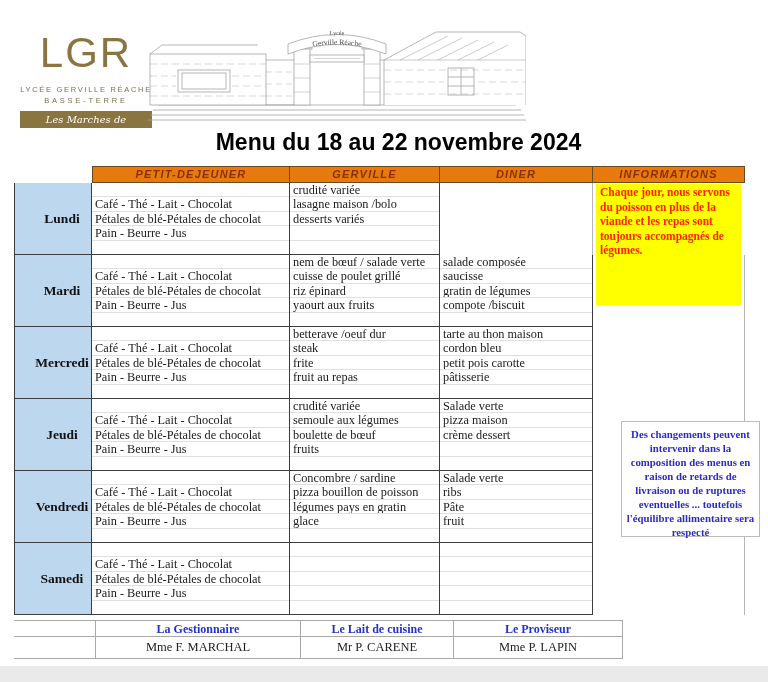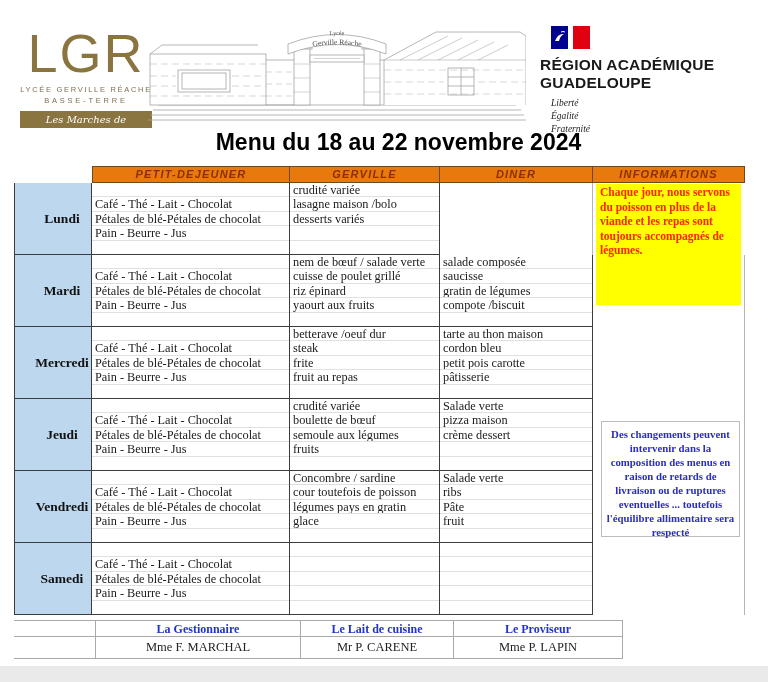--- a/index.html
+++ b/index.html
@@ -2,21 +2,21 @@
 <html style="--header-bg: #E8790D; --header-text: #8a2f00; --day-bg: #BDD7EE; --yellow-bg: #FFFF00; --red-text: #FF2400; --blue-text: #2B2BC8; --gold: #8a7440; --flag-blue: #000091; --flag-red: #E1000F;"><head>
 <meta charset="utf-8">
 <style>
   * { box-sizing: border-box; margin: 0; padding: 0; }
   body { margin: 0; background: #fff; }
   .page { position: relative; width: 768px; height: 682px; background: #fff; overflow: hidden;
           font-family: "Liberation Serif", serif; }
 
   
   .lgr { position: absolute; left: 20px; top: 24px; width: 132px; text-align: center; }
-  .lgr-acronym { font-family: "Liberation Sans", sans-serif; font-size: 54px; line-height: 58px;
+  .lgr-acronym { font-family: "Liberation Sans", sans-serif; font-size: 42px; line-height: 58px;
                  letter-spacing: 2px; color: var(--gold, #8a7440); font-weight: 400; }
   .lgr-name { font-family: "Liberation Sans", sans-serif; font-size: 7.5px; letter-spacing: 1.7px;
               color: #7d6e50; margin-top: 3px; white-space: nowrap; }
   .lgr-city { font-family: "Liberation Sans", sans-serif; font-size: 7.5px; letter-spacing: 2.8px;
               color: #7d6e50; margin-top: 2px; }
   .lgr-banner { margin-top: 6px; background: var(--gold, #8a7440); color: #fff; height: 17px;
                 line-height: 17px; font-style: italic; font-size: 10px; font-family: "DejaVu Serif", serif; }
 
   .building { position: absolute; left: 148px; top: 14px; width: 378px; height: 112px; }
 
@@ -55,21 +55,21 @@
            display: flex; flex-direction: column; }
   .line { flex: 1 1 0; font-size: 12.3px; line-height: 14px; color: #1a1a1a; padding-left: 3px;
           white-space: nowrap; overflow: hidden; border-bottom: 1px solid #e0e0e0; }
   .line:last-child { border-bottom: none; }
   .info-cell { border-right: 1px solid #b5b5b5; }
 
   
   .note-yellow { position: absolute; left: 596px; top: 184px; width: 145px; height: 121px;
                  background: var(--yellow-bg, #FFFF00); color: var(--red-text, #FF2400);
                  font-weight: bold; font-size: 11.5px; line-height: 14.5px; padding: 1px 4px; }
-  .note-blue { position: absolute; left: 601px; top: 421px; width: 139px; height: 116px;
+  .note-blue { position: absolute; left: 621px; top: 421px; width: 139px; height: 116px;
                background: #fff; border: 1px solid #bcbcbc; color: var(--blue-text, #2B2BC8);
                font-weight: bold; font-size: 10.8px; line-height: 14px; text-align: center;
                padding: 5px 2px; }
 
   
   .footer { position: absolute; left: 14px; top: 620px; width: 731px;
             display: grid; grid-template-columns: 81px 205px 153px 170px 122px;
             grid-template-rows: 17px 22px; }
   .f-cell { border-bottom: 1px solid #a9a9a9; }
   .f-top { border-top: 1px solid #a9a9a9; }
@@ -126,39 +126,20 @@
     <path id="sign-arc-1" d="M150 27 Q189 15 228 27" fill="none"></path>
     <path id="sign-arc-2" d="M146 37 Q189 24 232 37" fill="none"></path>
     <text font-family="Liberation Serif, serif" font-size="6" fill="#4a4a4a">
       <textPath href="#sign-arc-1" startOffset="50%" text-anchor="middle">Lycée</textPath>
     </text>
     <text font-family="Liberation Serif, serif" font-size="7.5" fill="#4a4a4a">
       <textPath href="#sign-arc-2" startOffset="50%" text-anchor="middle">Gerville Réache</textPath>
     </text>
   </svg>
 
-  <div class="region">
-    <div class="flag">
-      <div class="flag-blue">
-        <svg width="17" height="23" viewBox="0 0 17 23">
-          <path d="M4 15 Q7 7 13 8 Q9 10 8 15 Z" fill="#fff"></path>
-          <path d="M10 6 q2 -1 4 0" stroke="#fff" stroke-width="1" fill="none"></path>
-        </svg>
-      </div>
-      <div class="flag-gap"></div>
-      <div class="flag-red"></div>
-    </div>
-    <div class="region-name">RÉGION ACADÉMIQUE</div>
-    <div class="region-name" style="margin-top:0;">GUADELOUPE</div>
-    <div class="region-motto">
-      <div>Liberté</div>
-      <div>Égalité</div>
-      <div>Fraternité</div>
-    </div>
-  </div>
 
   <div class="title">Menu du 18 au 22 novembre 2024</div>
 
   <div class="menu-table">
     <div class="thead">
       <div class="th day-th"></div>
       <div class="th first">PETIT-DEJEUNER</div>
       <div class="th">GERVILLE</div>
       <div class="th">DINER</div>
       <div class="th">INFORMATIONS</div>
@@ -236,22 +217,22 @@
           <div class="cell day-cell">Jeudi</div>
           <div class="cell lines">
             <div class="line"></div>
             <div class="line">Café - Thé - Lait - Chocolat</div>
             <div class="line">Pétales de blé-Pétales de chocolat</div>
             <div class="line">Pain - Beurre - Jus</div>
             <div class="line"></div>
           </div>
           <div class="cell lines">
             <div class="line">crudité variée</div>
+            <div class="line">semoule aux légumes</div>
             <div class="line">boulette de bœuf</div>
-            <div class="line">semoule aux légumes</div>
             <div class="line">fruits</div>
             <div class="line"></div>
           </div>
           <div class="cell lines">
             <div class="line">Salade verte</div>
             <div class="line">pizza maison</div>
             <div class="line">crème dessert</div>
             <div class="line"></div>
             <div class="line"></div>
           </div>
@@ -261,21 +242,21 @@
           <div class="cell day-cell">Vendredi</div>
           <div class="cell lines">
             <div class="line"></div>
             <div class="line">Café - Thé - Lait - Chocolat</div>
             <div class="line">Pétales de blé-Pétales de chocolat</div>
             <div class="line">Pain - Beurre - Jus</div>
             <div class="line"></div>
           </div>
           <div class="cell lines">
             <div class="line">Concombre / sardine</div>
-            <div class="line">cour toutefois de poisson</div>
+            <div class="line">pizza bouillon de poisson</div>
             <div class="line">légumes pays en gratin</div>
             <div class="line">glace</div>
             <div class="line"></div>
           </div>
           <div class="cell lines">
             <div class="line">Salade verte</div>
             <div class="line">ribs</div>
             <div class="line">Pâte</div>
             <div class="line">fruit</div>
             <div class="line"></div>

